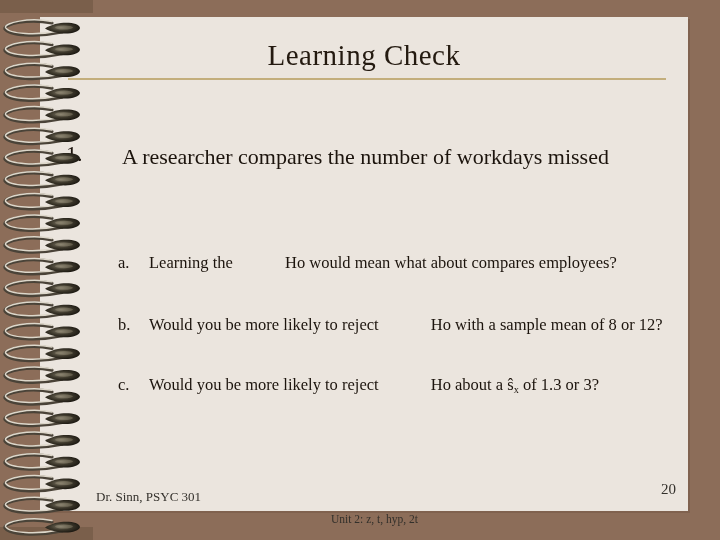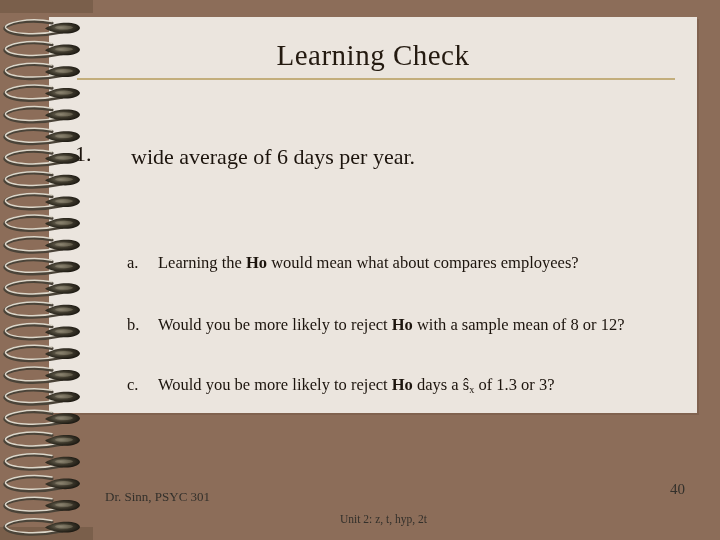--- a/index.html
+++ b/index.html
@@ -7,22 +7,22 @@
     width: 720px; height: 540px;
     position: relative;
     overflow: hidden;
     background: #8C6D59;
     font-family: "Liberation Serif", "DejaVu Serif", serif;
   }
   .band { position: absolute; left: 0; width: 93px; height: 13px; background: #7A5F4B; }
   .band-top { top: 0; }
   .band-bottom { top: 527px; }
   .page {
-    position: absolute; left: 49px; top: 17px;
-    width: 648px; height: 396px;
+    position: absolute; left: 40px; top: 17px;
+    width: 648px; height: 494px;
     background: #EBE5DE;
     box-shadow: 2px 2px 0 rgba(60,40,25,0.15);
   }
   .spiral {
     position: absolute; left: 0; top: 0;
     width: 100px; height: 540px;
     z-index: 3;
     pointer-events: none;
   }
   .title {
@@ -48,21 +48,21 @@
     white-space: nowrap;
   }
   .question {
     position: absolute;
     font-size: 16.5px;
     color: #1C140D;
     white-space: nowrap;
   }
   .q-label { position: absolute; left: 78px; top: 0; }
   .q-text  { position: absolute; left: 109px; top: 0; }
-  .seg-b { font-weight: bold; }
+  .seg-b { font-weight: normal; margin-left: 48px; }
   .seg-sub { font-size: 0.62em; vertical-align: -0.3em; }
   .footer-left {
     position: absolute; left: 56px; top: 472px;
     font-size: 13px; color: #33302B;
   }
   .footer-center {
     position: absolute; left: 291px; top: 472px;
     font-size: 11.5px; color: #33302B; margin-top: 24px;
   }
   .page-number {
@@ -75,41 +75,41 @@
 
 <div class="band band-top"></div>
 <div class="band band-bottom"></div>
 
 <div class="page">
   <div class="title">Learning Check</div>
   <div class="title-rule"></div>
 
   <div class="item-number">1.</div>
   <div class="item-text" id="item-text">
-      <div>wide average of 6 days per year.</div>
+      <div>A researcher compares the number of workdays missed</div>
     </div>
 
   <div id="questions">
       <div class="question" style="top: 236px; left: 0px;">
         <span class="q-label">a.</span>
         <span class="q-text"><span>Learning the </span><span class="seg-b">Ho</span><span> would mean what about compares employees?</span></span>
       </div>
       <div class="question" style="top: 298px; left: 0px;">
         <span class="q-label">b.</span>
         <span class="q-text"><span>Would you be more likely to reject </span><span class="seg-b">Ho</span><span> with a sample mean of 8 or 12?</span></span>
       </div>
       <div class="question" style="top: 358px; left: 0px;">
         <span class="q-label">c.</span>
-        <span class="q-text"><span>Would you be more likely to reject </span><span class="seg-b">Ho</span><span> days a </span><span>ŝ</span><span class="seg-sub">x</span><span> of 1.3 or 3?</span></span>
+        <span class="q-text"><span>Would you be more likely to reject </span><span class="seg-b">Ho</span><span> about a </span><span>ŝ</span><span class="seg-sub">x</span><span> of 1.3 or 3?</span></span>
       </div>
     </div>
 
   <div class="footer-left">Dr. Sinn, PSYC 301</div>
   <div class="footer-center">Unit 2: z, t, hyp, 2t</div>
-  <div class="page-number">40</div>
+  <div class="page-number">20</div>
 </div>
 
 <svg class="spiral" id="spiral" viewBox="0 0 100 540" xmlns="http://www.w3.org/2000/svg">
   <defs>
     <radialGradient id="tg" cx="45%" cy="45%" r="65%">
       <stop offset="0%" stop-color="#7c7565"></stop>
       <stop offset="45%" stop-color="#3f3a2d"></stop>
       <stop offset="100%" stop-color="#120f0a"></stop>
     </radialGradient>
     <g id="coil">

